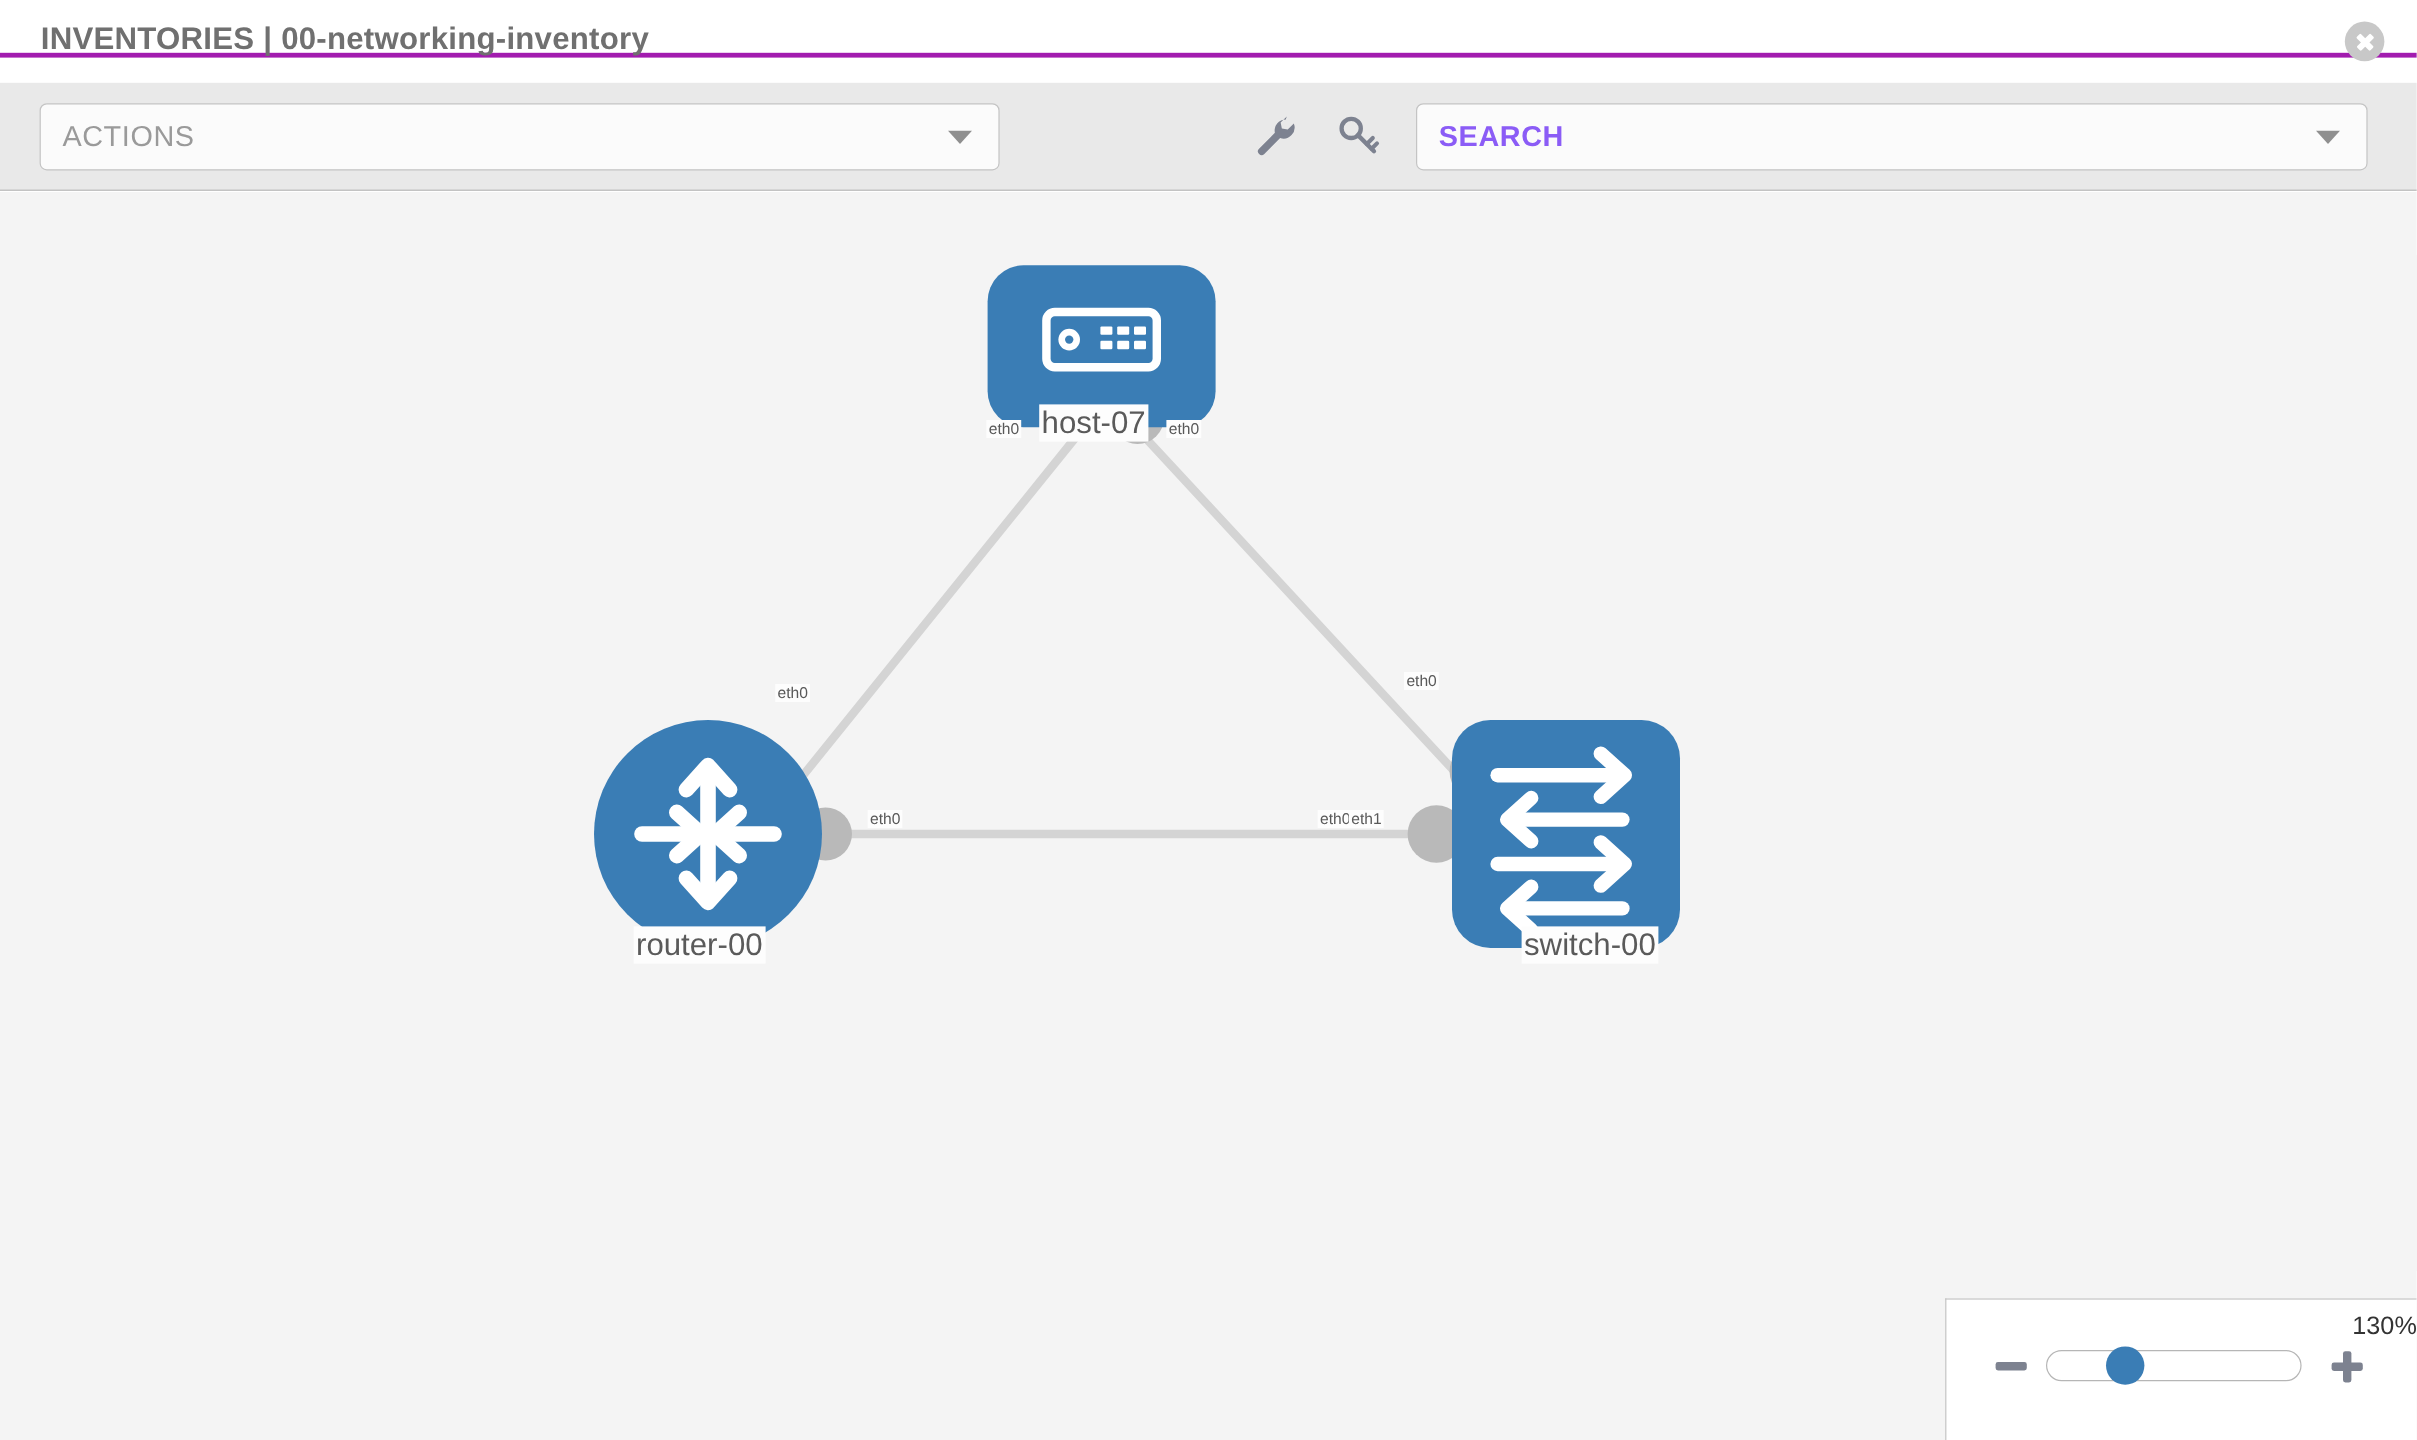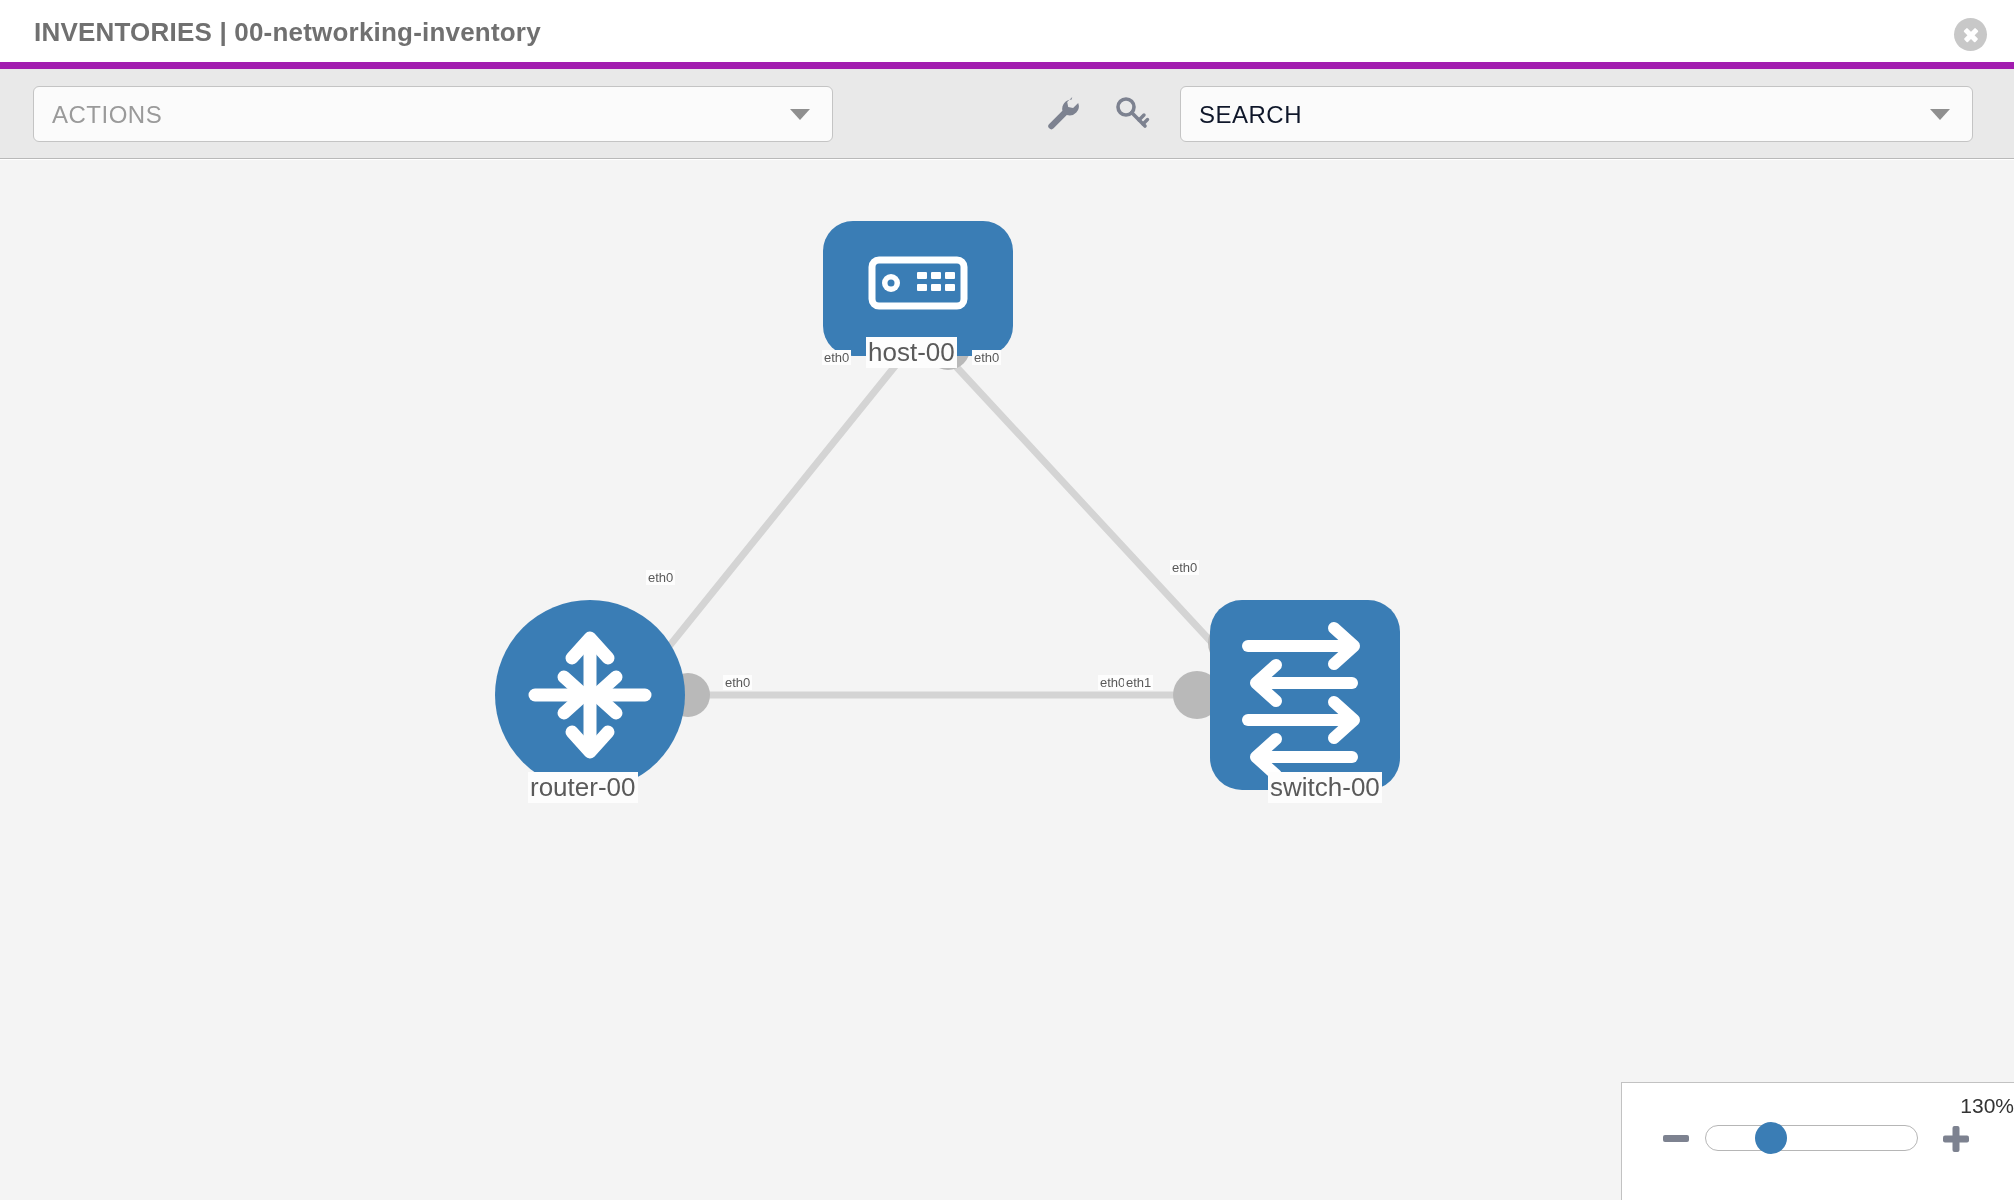--- a/index.html
+++ b/index.html
@@ -17,23 +17,23 @@
     width: 2014px;
     height: 1200px;
     background: #ffffff;
   }
 
   
   .header {
     position: absolute;
     top: 0; left: 0;
     width: 2014px;
-    height: 69px;
-    background: #ffffff;
-    border-bottom: 7px solid #a21caf;
+    height: 48px;
+    background: #ffffff;
+    border-bottom: 4px solid #a21caf;
   }
   .header-title {
     position: absolute;
     left: 34px;
     top: 17px;
     font-size: 26px;
     font-weight: bold;
     color: #707070;
     letter-spacing: 0.2px;
     white-space: nowrap;
@@ -107,22 +107,23 @@
     width: 793px; height: 56px;
     background: #fbfbfb;
     border: 1px solid #c4c4c4;
     border-radius: 6px;
     cursor: text;
   }
   .search-label {
     position: absolute;
     left: 18px; top: 14px;
     font-size: 24px;
-    color: #0f172a;
+    color: #8b5cf6;
     letter-spacing: 0.5px;
+    font-weight: bold;
   }
 
   
   .canvas {
     position: absolute;
     top: 160px; left: 0;
     width: 2014px;
     height: 1040px;
     background: #f4f4f4;
     overflow: hidden;
@@ -320,21 +321,21 @@
           <line x1="1248" y1="560" x2="1352" y2="560"></line>
           <polyline points="1334,542 1354,560 1334,578"></polyline>
 
           <line x1="1352" y1="597" x2="1258" y2="597"></line>
           <polyline points="1276,579 1256,597 1276,615"></polyline>
         </g>
       </g>
     </svg>
 
     <span class="iface-label" style="left:822px;  top:190px;">eth0</span>
-    <span class="node-label" style="left:866px;  top:177px;">host-00</span>
+    <span class="node-label" style="left:866px;  top:177px;">host-07</span>
     <span class="iface-label" style="left:972px;  top:190px;">eth0</span>
 
     <span class="iface-label" style="left:646px;  top:410px;">eth0</span>
     <span class="iface-label" style="left:1170px; top:400px;">eth0</span>
 
     <span class="iface-label" style="left:723px;  top:515px;">eth0</span>
     <span class="iface-label" style="left:1098px; top:515px;">eth0</span>
     <span class="iface-label" style="left:1124px; top:515px;">eth1</span>
 
     <span class="node-label" style="left:528px;  top:612px;">router-00</span>

